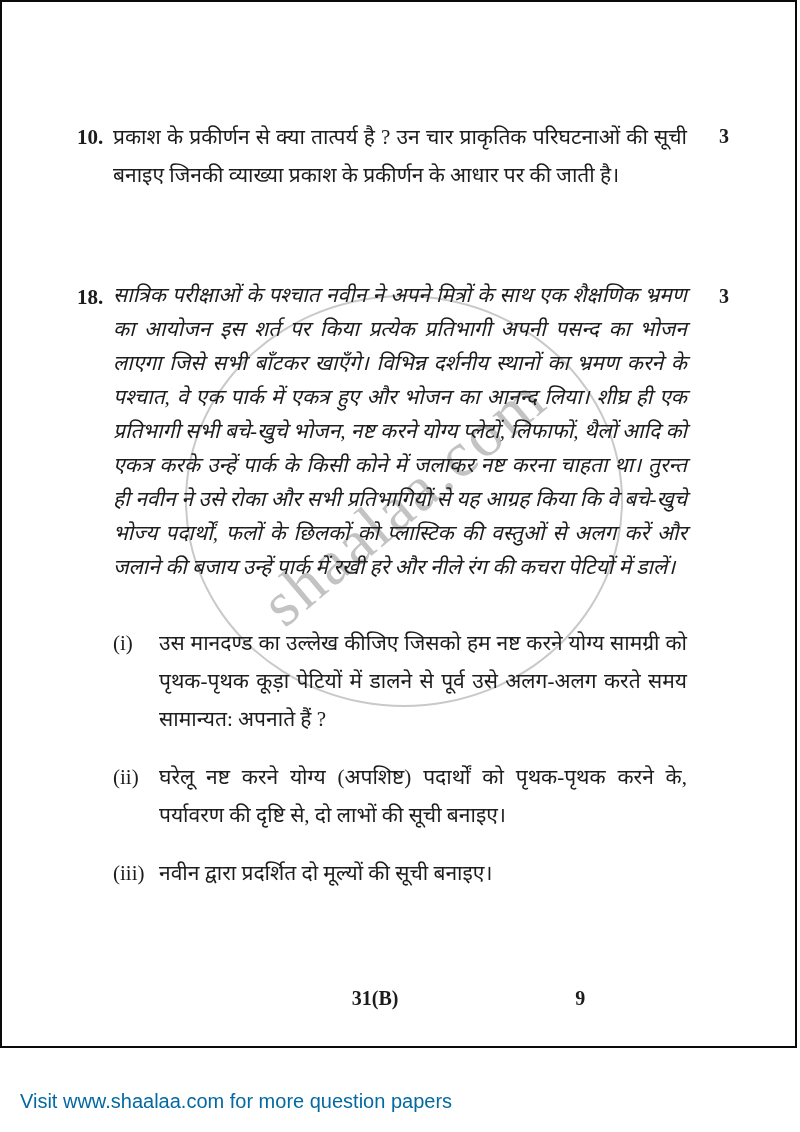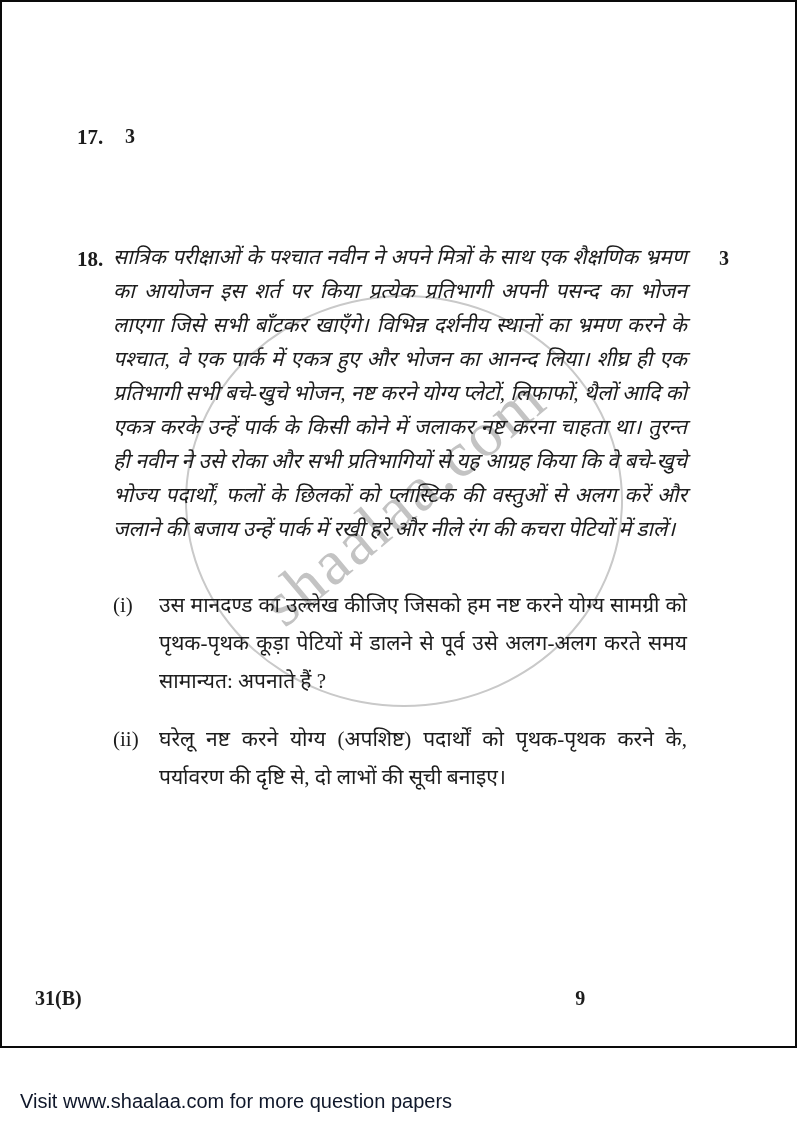--- a/index.html
+++ b/index.html
@@ -118,67 +118,72 @@
   .footer {
     position: absolute;
     left: 33px;
     right: 33px;
     bottom: 36px;
     display: flex;
     font-weight: bold;
     font-size: 20px;
     z-index: 1;
   }
-  .footer .f-left  { flex: 1; text-align: left; }
+  .footer .f-left  { flex: 1; text-align: right; }
   .footer .f-mid   { flex: 1; text-align: center; }
   .footer .f-right { flex: 1; text-align: right; }
 
   
   .bottom-note {
     position: absolute;
     top: 1090px;
     left: 20px;
     font-family: "Liberation Sans", "DejaVu Sans", sans-serif;
     font-size: 20px;
-    color: #0f172a;
+    color: #0369a1;
   }
 </style>
 </head>
 <body>
 
 <div class="sheet">
 
   <div class="watermark">
     <div class="wm-ellipse"></div>
     <div class="wm-text">shaalaa.com</div>
   </div>
 
   <div class="content">
 
     <div class="question q17">
-      <div class="qnum">17.</div>
+      <div class="qnum">10.</div>
+      <div class="qbody">प्रकाश के प्रकीर्णन से क्या तात्पर्य है ?  उन चार प्राकृतिक परिघटनाओं की सूची बनाइए जिनकी व्याख्या प्रकाश के प्रकीर्णन के आधार पर की जाती है।</div>
       <div class="qmarks">3</div>
     </div>
 
 
     <div class="question q18">
       <div class="qnum">18.</div>
       <div class="qbody">सात्रिक परीक्षाओं के पश्चात नवीन ने अपने मित्रों के साथ एक शैक्षणिक भ्रमण का आयोजन इस शर्त पर किया प्रत्येक प्रतिभागी अपनी पसन्द का भोजन लाएगा जिसे सभी बाँटकर खाएँगे।  विभिन्न दर्शनीय स्थानों का भ्रमण करने के पश्चात, वे एक पार्क में एकत्र हुए और भोजन का आनन्द लिया।  शीघ्र ही एक प्रतिभागी सभी बचे-खुचे भोजन, नष्ट करने योग्य प्लेटों, लिफाफों, थैलों आदि को एकत्र करके उन्हें पार्क के किसी कोने में जलाकर नष्ट करना चाहता था।  तुरन्त ही नवीन ने उसे रोका और सभी प्रतिभागियों से यह आग्रह किया कि वे बचे-खुचे भोज्य पदार्थों, फलों के छिलकों को प्लास्टिक की वस्तुओं से अलग करें और जलाने की बजाय उन्हें पार्क में रखी हरे और नीले रंग की कचरा पेटियों में डालें।</div>
       <div class="qmarks">3</div>
     </div>
 
     <div class="subparts">
       <div class="subpart first">
         <div class="sp-label">(i)</div>
         <div class="sp-text">उस मानदण्ड का उल्लेख कीजिए जिसको हम नष्ट करने योग्य सामग्री को पृथक-पृथक कूड़ा पेटियों में डालने से पूर्व उसे अलग-अलग करते समय सामान्यत: अपनाते हैं ?</div>
       </div>
       <div class="subpart">
         <div class="sp-label">(ii)</div>
         <div class="sp-text">घरेलू नष्ट करने योग्य (अपशिष्ट) पदार्थों को पृथक-पृथक करने के, पर्यावरण की दृष्टि से, दो लाभों की सूची बनाइए।</div>
       </div>
+      <div class="subpart">
+        <div class="sp-label">(iii)</div>
+        <div class="sp-text">नवीन द्वारा  प्रदर्शित दो मूल्यों की सूची बनाइए।</div>
+      </div>
     </div>
 
   </div>
 
   <div class="footer">
     <div class="f-left">31(B)</div>
     <div class="f-mid">9</div>
   </div>
 
 </div>

